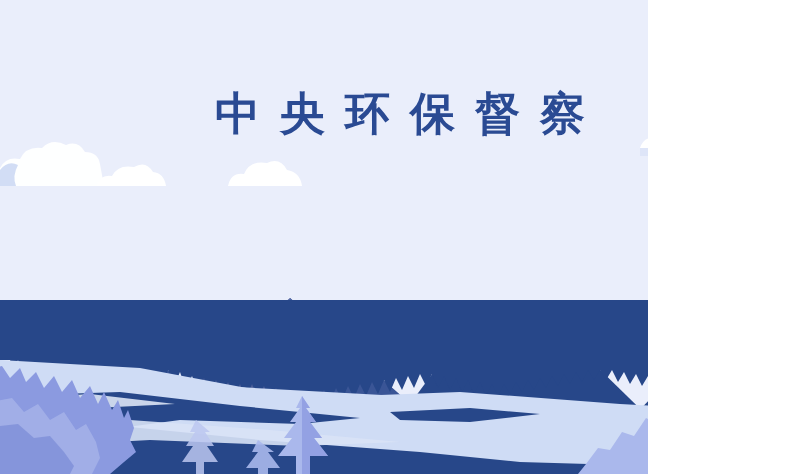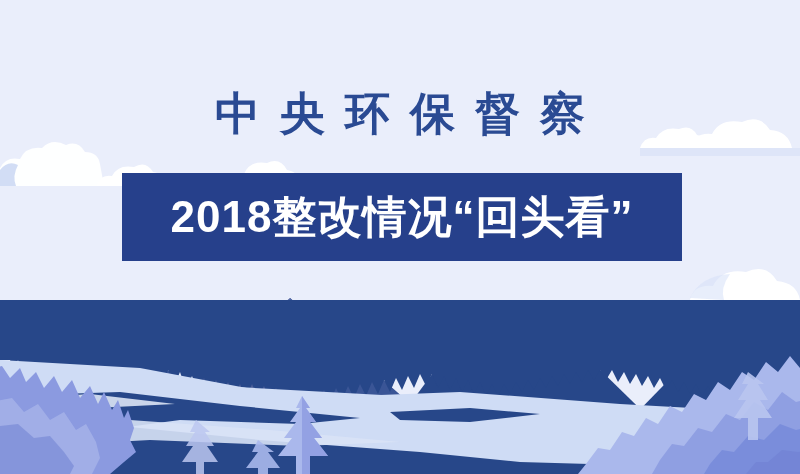--- a/index.html
+++ b/index.html
@@ -2,21 +2,21 @@
 <html><head>
 <meta charset="utf-8">
 <style>
   html, body {
     margin: 0;
     padding: 0;
     background: #ffffff;
   }
   #poster {
     position: relative;
-    width: 800px;
+    width: 648px;
     height: 474px;
     overflow: hidden;
     background: #eaeefb;
     font-family: "Liberation Sans", "DejaVu Sans", sans-serif;
   }
   .layer {
     position: absolute;
     left: 0;
     top: 0;
     width: 800px;
@@ -250,17 +250,14 @@
         <g>
           <path fill="#b9c5ef" opacity="0.9" d="M748 372 L742 384 L748 384 L738 400 L746 400 L734 418 L748 418 L748 440
                    L758 440 L758 418 L772 418 L760 400 L768 400 L758 384 L764 384 Z"></path>
         </g>
       </g>
     </svg>
   </div>
 
   <div class="title-main">中央环保督察</div>
 
-  <div class="title-banner">
-    <span class="title-sub">2018整改情况“回头看”</span>
-  </div>
 
 </div>
 
 </body></html>

